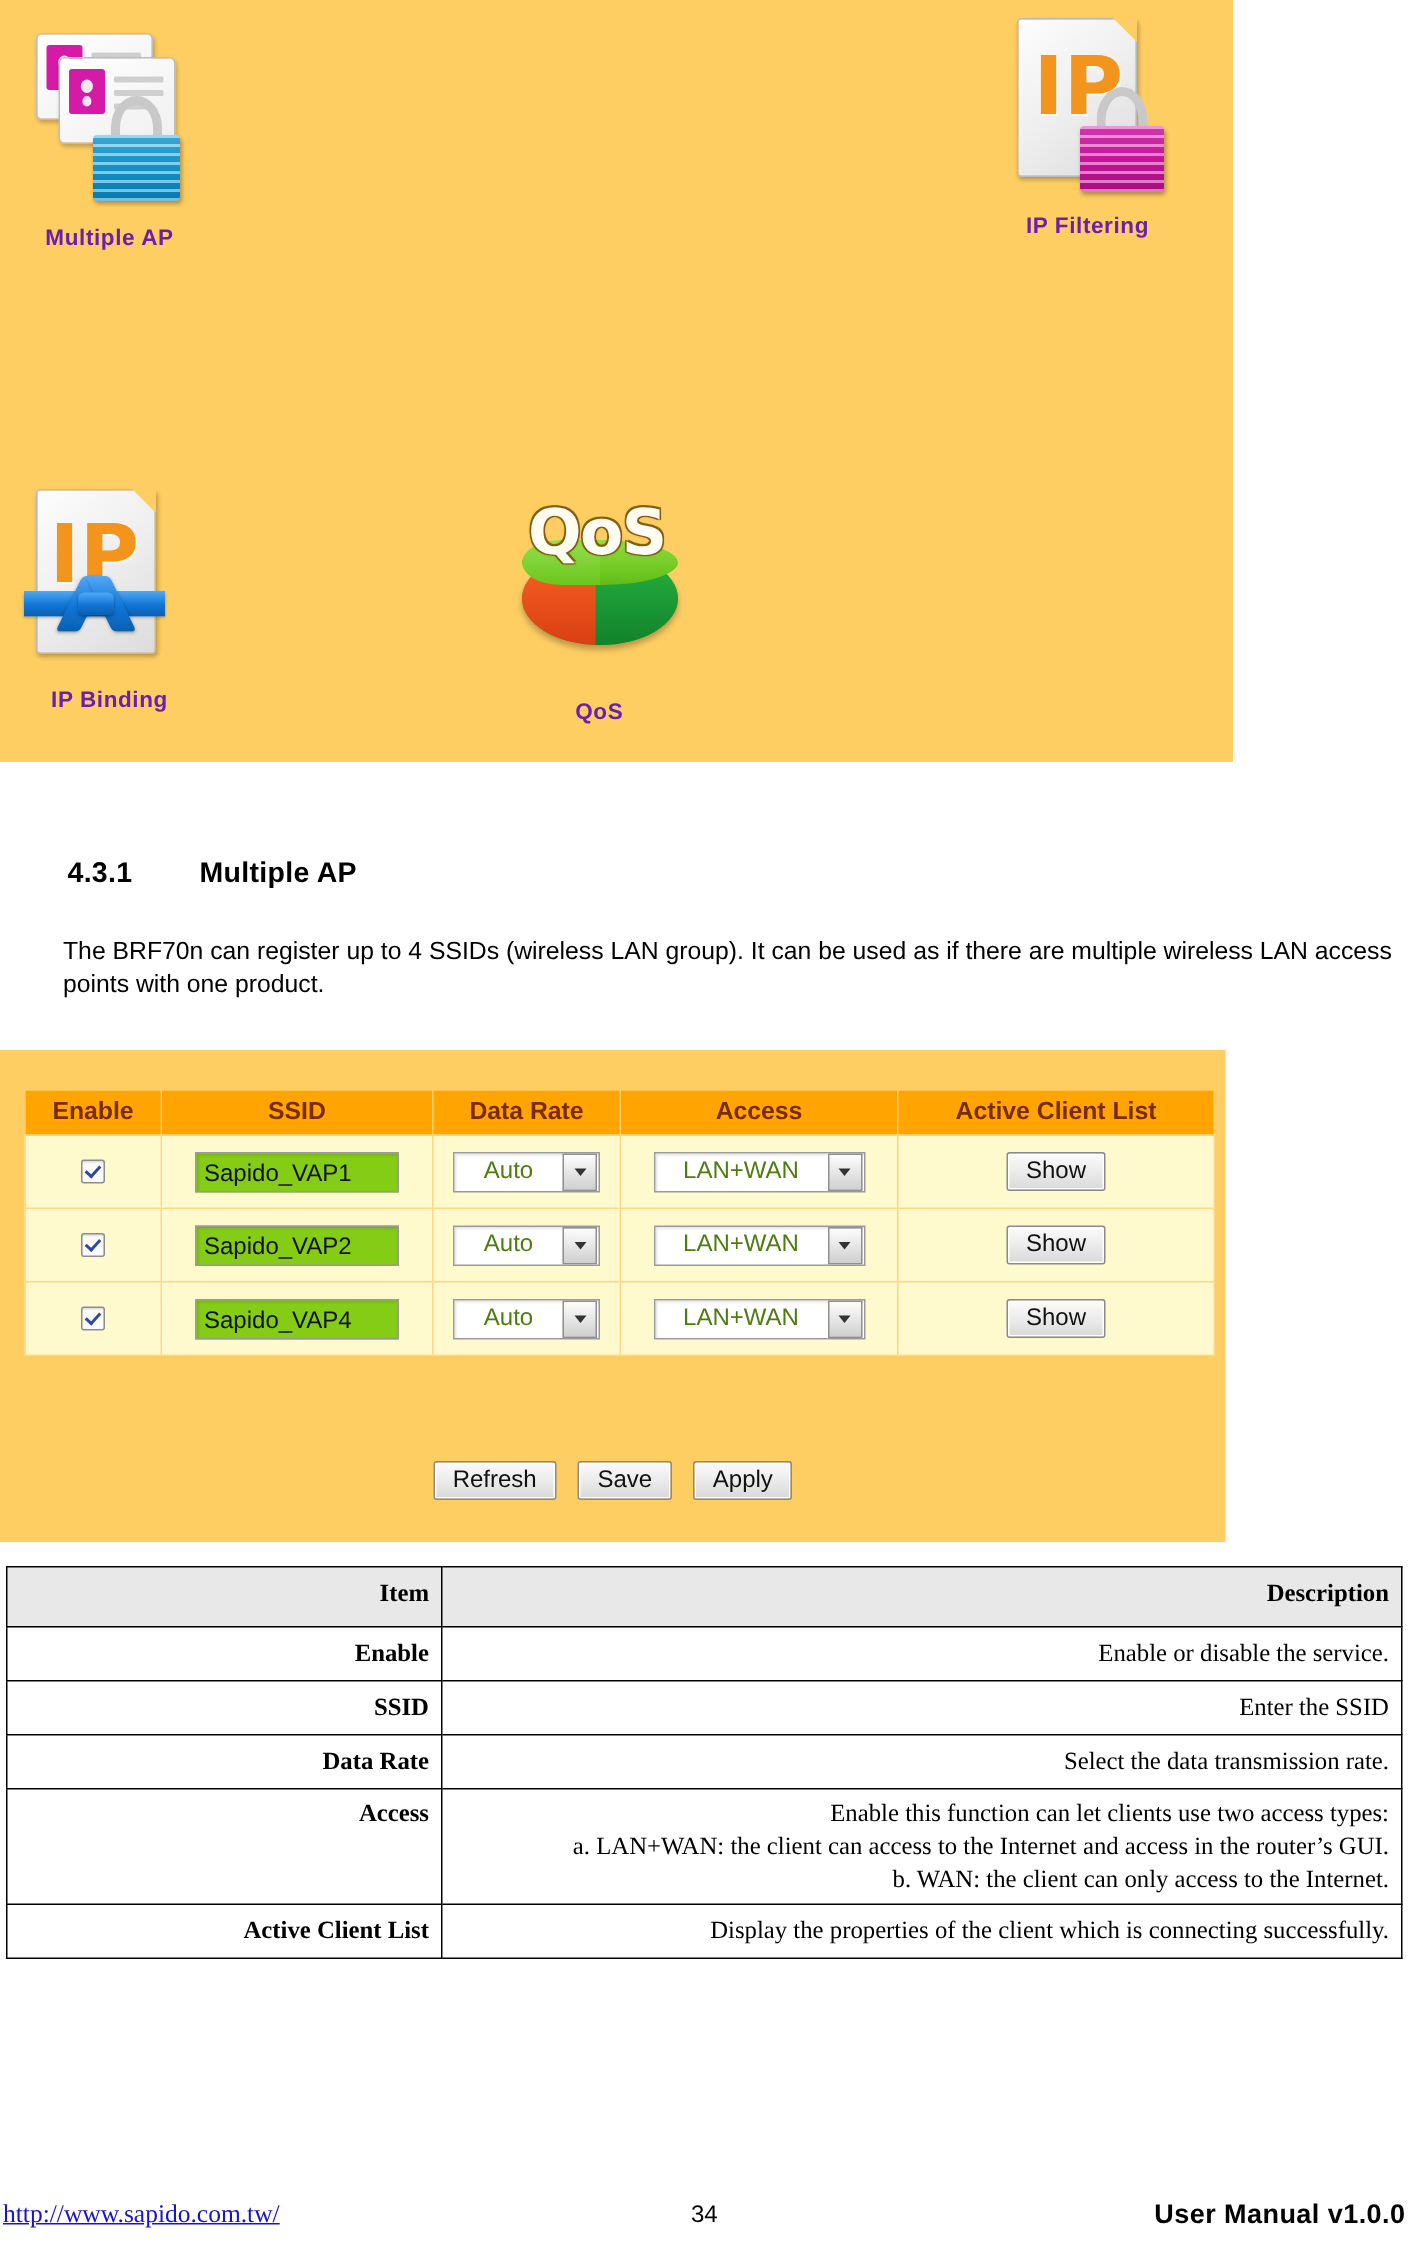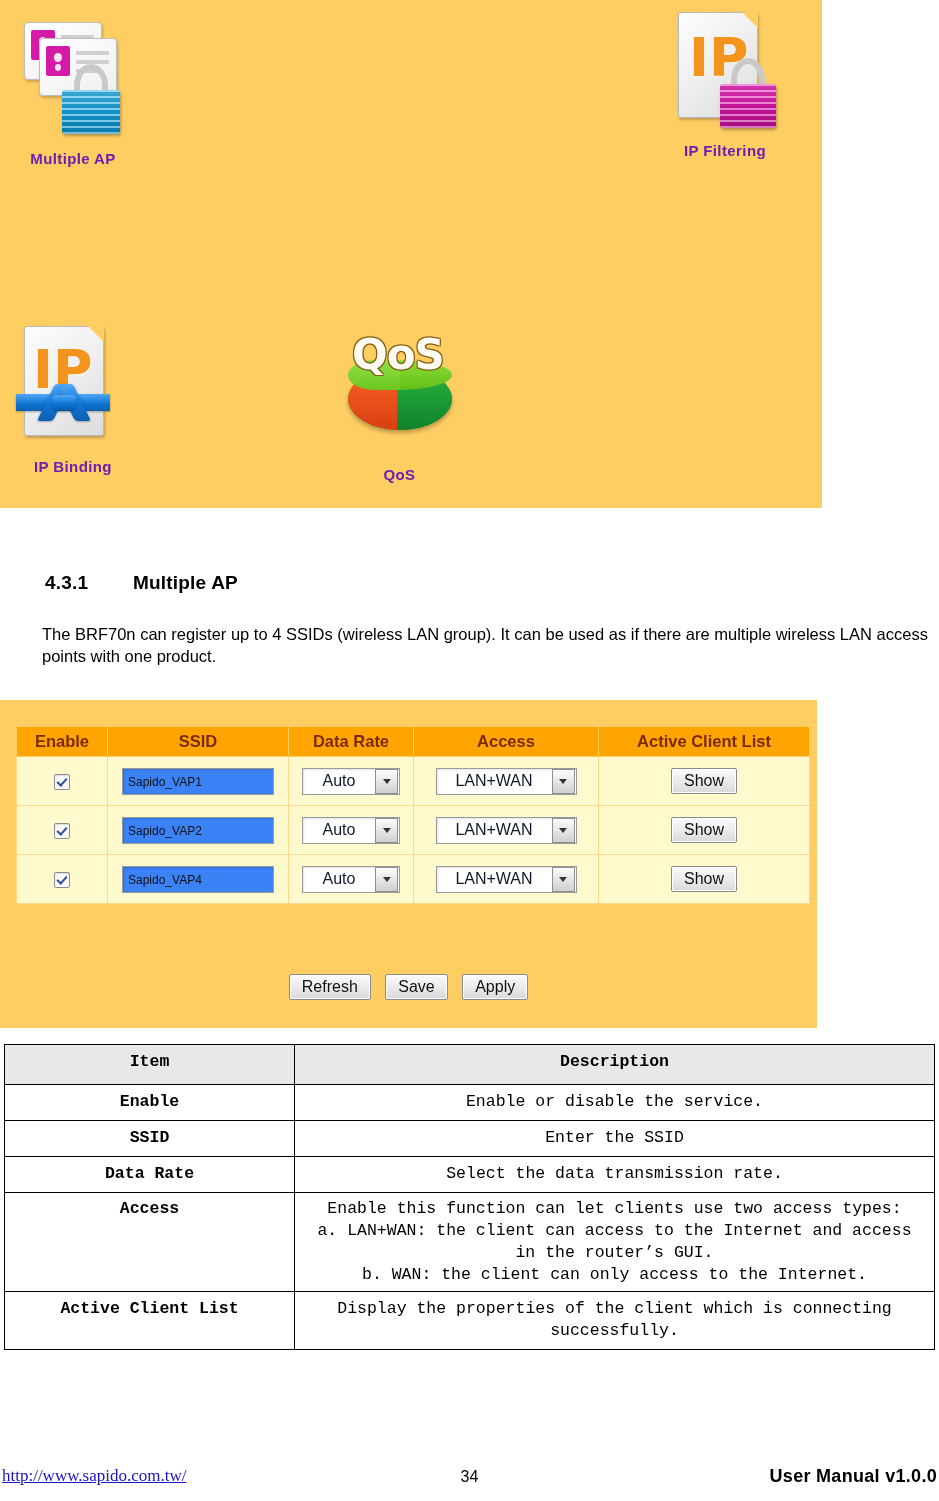--- a/index.html
+++ b/index.html
@@ -236,27 +236,27 @@
     position: absolute;
     left: 4px; top: 1px;
     width: 4px; height: 8px;
     border: solid #2f4a9c;
     border-width: 0 2px 2px 0;
     transform: rotate(42deg);
   }
 
   .textbox {
     display: inline-block;
-    width: 152px;
+    width: 136px;
     height: 27px;
     line-height: 27px;
-    background: #3b82f6;
+    background: #84cc16;
     border: 1px solid #9a9a9a;
     box-shadow: inset 1px 1px 2px rgba(0,0,0,.14);
-    font-size: 12px;
+    font-size: 16px;
     text-align: left;
     padding-left: 5px;
     box-sizing: border-box;
     font-family: "Liberation Sans", sans-serif;
     color: #111;
   }
 
   .selectbox {
     display: inline-flex;
     align-items: center;
@@ -264,21 +264,21 @@
     background: #fff;
     border: 1px solid #9a9a9a;
     box-shadow: inset 1px 1px 2px rgba(0,0,0,.12);
     box-sizing: border-box;
     vertical-align: middle;
   }
   .selectbox .sel-val {
     font-size: 16px;
     padding: 0 6px 0 6px;
     white-space: nowrap;
-    color: #0f172a;
+    color: #4d7c0f;
   }
   .selectbox.w-auto .sel-val { width: 60px; }
   .selectbox.w-access .sel-val { width: 103px; }
   .selectbox .arrow-btn {
     width: 21px;
     height: 23px;
     margin-right: 1px;
     background: linear-gradient(180deg,#fdfdfd 0%,#e4e4e4 55%,#cfcfcf 100%);
     border: 1px solid #8f8f8f;
     display: flex;
@@ -317,26 +317,26 @@
   .desc-table {
     position: absolute;
     left: 4px;
     top: 1044px;
     width: 931px;
     border-collapse: collapse;
     table-layout: fixed;
   }
   .desc-table th, .desc-table td {
     border: 1px solid #000;
-    text-align: center;
+    text-align: right;
     vertical-align: top;
     padding: 6px 8px 7px 8px;
     font-size: 16.5px;
     line-height: 22px;
-    font-family: Liberation Mono, monospace;
+    font-family: Liberation Serif, serif;
   }
   .desc-table thead th {
     background: #e8e8e8;
     font-weight: bold;
     height: 26px;
   }
   .desc-table td.item {
     font-weight: bold;
   }
   .desc-table td.desc { font-weight: normal; }

